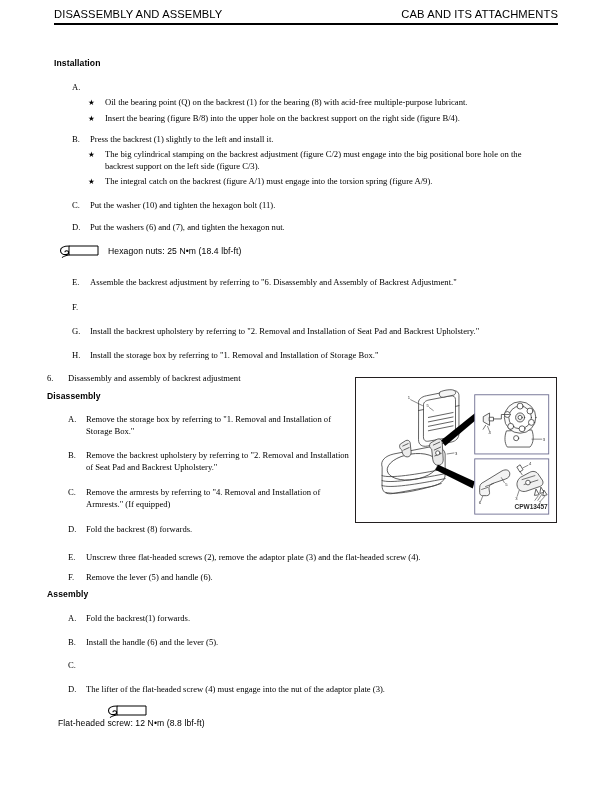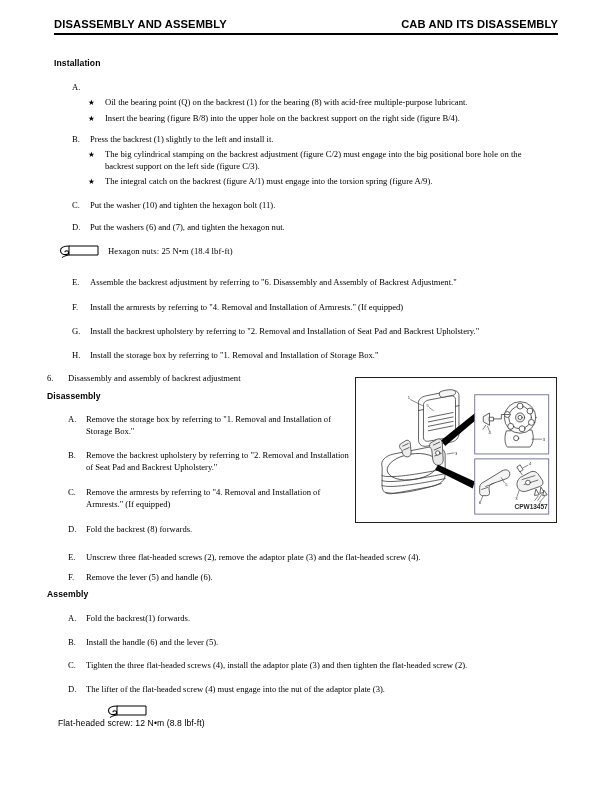--- a/index.html
+++ b/index.html
@@ -19,27 +19,27 @@
     position: relative;
     width: 612px;
     height: 792px;
     box-sizing: border-box;
   }
 
   
   .header {
     position: absolute;
     left: 54px;
-    top: 18px;
+    top: 8px;
     width: 504px;
     display: flex;
     justify-content: space-between;
     align-items: baseline;
     font-family: "Liberation Sans", sans-serif;
-    font-weight: bold;
+    font-weight: normal;
     font-size: 11.2px;
     letter-spacing: 0.1px;
     padding-bottom: 3px;
     border-bottom: 2px solid #000;
   }
   .header-left { white-space: nowrap; }
   .header-right { white-space: nowrap; }
 
   
   .sec-heading {
@@ -126,21 +126,21 @@
     letter-spacing: 0.1px;
   }
 </style>
 </head>
 <body>
 
 <div class="page">
 
   <div class="header">
     <span class="header-left">DISASSEMBLY AND ASSEMBLY</span>
-    <span class="header-right">CAB AND ITS DISASSEMBLY</span>
+    <span class="header-right">CAB AND ITS ATTACHMENTS</span>
   </div>
 
   <div class="sec-heading" style="left:54px; top:58px;">Installation</div>
 
   <div class="item lvl-a" style="left:72px; top:82px; width:470px;">
     <span class="mk">A.</span>
   </div>
 
   <div class="item lvl-star" style="left:88px; top:97px; width:470px;">
     <span class="mk">★</span>
@@ -170,40 +170,39 @@
   <div class="item lvl-a" style="left:72px; top:200px; width:470px;">
     <span class="mk">C.</span>
     <span class="tx">Put the washer (10) and tighten the hexagon bolt (11).</span>
   </div>
 
   <div class="item lvl-a" style="left:72px; top:222px; width:470px;">
     <span class="mk">D.</span>
     <span class="tx">Put the washers (6) and (7), and tighten the hexagon nut.</span>
   </div>
 
-  <div class="torque" style="left:58px; top:243px;font-family:Liberation Serif, serif;">
+  <div class="torque" style="left:58px; top:243px;">
     <span class="wrench-icon">
       <svg viewBox="0 0 42 15" xmlns="http://www.w3.org/2000/svg">
         <path d="M11 3 H40 V12 H11 Z" fill="#ffffff" stroke="#000" stroke-width="1"></path>
         <path d="M11 3 C6 3 2.5 4.6 2.5 7.4 C2.5 10 5 11.6 7.6 11.6 C9.4 11.6 10.6 10.7 10.6 9.5
                  C10.6 8.4 9.6 7.7 8.4 7.7 C7.6 7.7 7 8.1 7 8.7" fill="none" stroke="#000" stroke-width="1.1" stroke-linecap="round"></path>
         <path d="M11 12 C8 12.4 5.4 13.4 4.2 14.4" fill="none" stroke="#000" stroke-width="1" stroke-linecap="round"></path>
       </svg>
     </span>
     <span class="tq-label">Hexagon nuts: 25 N•m (18.4 lbf-ft)</span>
   </div>
 
   <div class="item lvl-a" style="left:72px; top:277px; width:470px;">
     <span class="mk">E.</span>
     <span class="tx">Assemble the backrest adjustment by referring to "6. Disassembly and Assembly of Backrest Adjustment."</span>
   </div>
 
   <div class="item lvl-a" style="left:72px; top:302px; width:470px;">
     <span class="mk">F.</span>
-    <span class="tx">Install the armrests by referring to "4. Removal and Installation of Armrests." (If equipped)</span>
   </div>
 
   <div class="item lvl-a" style="left:72px; top:326px; width:480px;">
     <span class="mk">G.</span>
     <span class="tx">Install the backrest upholstery by referring to "2. Removal and Installation of Seat Pad and Backrest Upholstery."</span>
   </div>
 
   <div class="item lvl-a" style="left:72px; top:350px; width:470px;">
     <span class="mk">H.</span>
     <span class="tx">Install the storage box by referring to "1. Removal and Installation of Storage Box."</span>
@@ -253,21 +252,20 @@
     <span class="tx">Fold the backrest(1) forwards.</span>
   </div>
 
   <div class="item lvl-a" style="left:68px; top:637px; width:300px;">
     <span class="mk">B.</span>
     <span class="tx">Install the handle (6) and the lever (5).</span>
   </div>
 
   <div class="item lvl-a" style="left:68px; top:660px; width:490px;">
     <span class="mk">C.</span>
-    <span class="tx">Tighten the three flat-headed screws (4), install the adaptor plate (3) and then tighten the flat-headed screw (2).</span>
   </div>
 
   <div class="item lvl-a" style="left:68px; top:684px; width:470px;">
     <span class="mk">D.</span>
     <span class="tx">The lifter of the flat-headed screw (4) must engage into the nut of the adaptor plate (3).</span>
   </div>
 
   <div class="torque" style="left:58px; top:703px;flex-direction:column;">
     <span class="wrench-icon">
       <svg viewBox="0 0 42 15" xmlns="http://www.w3.org/2000/svg">

